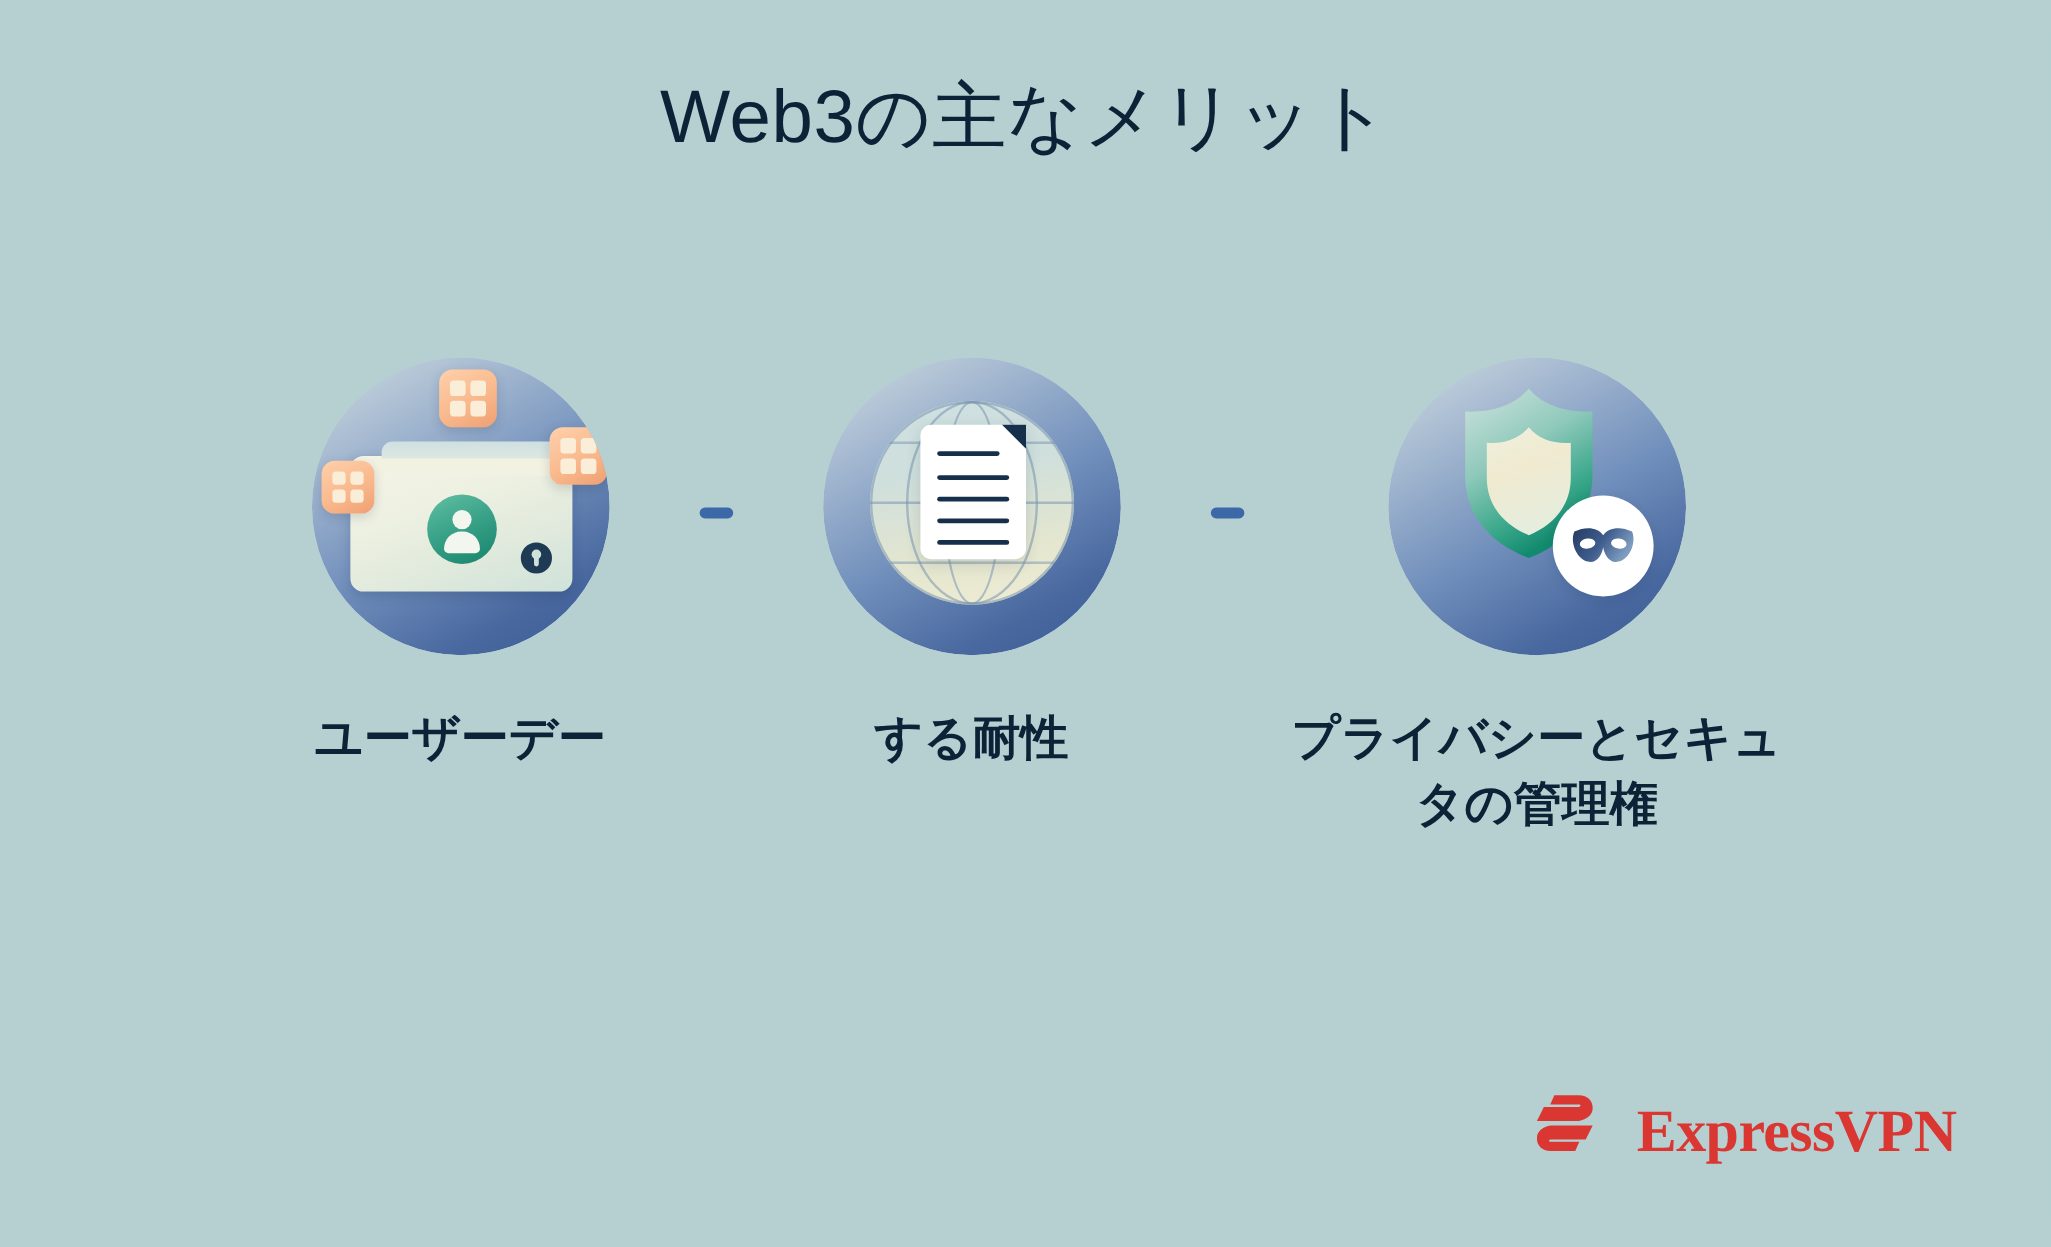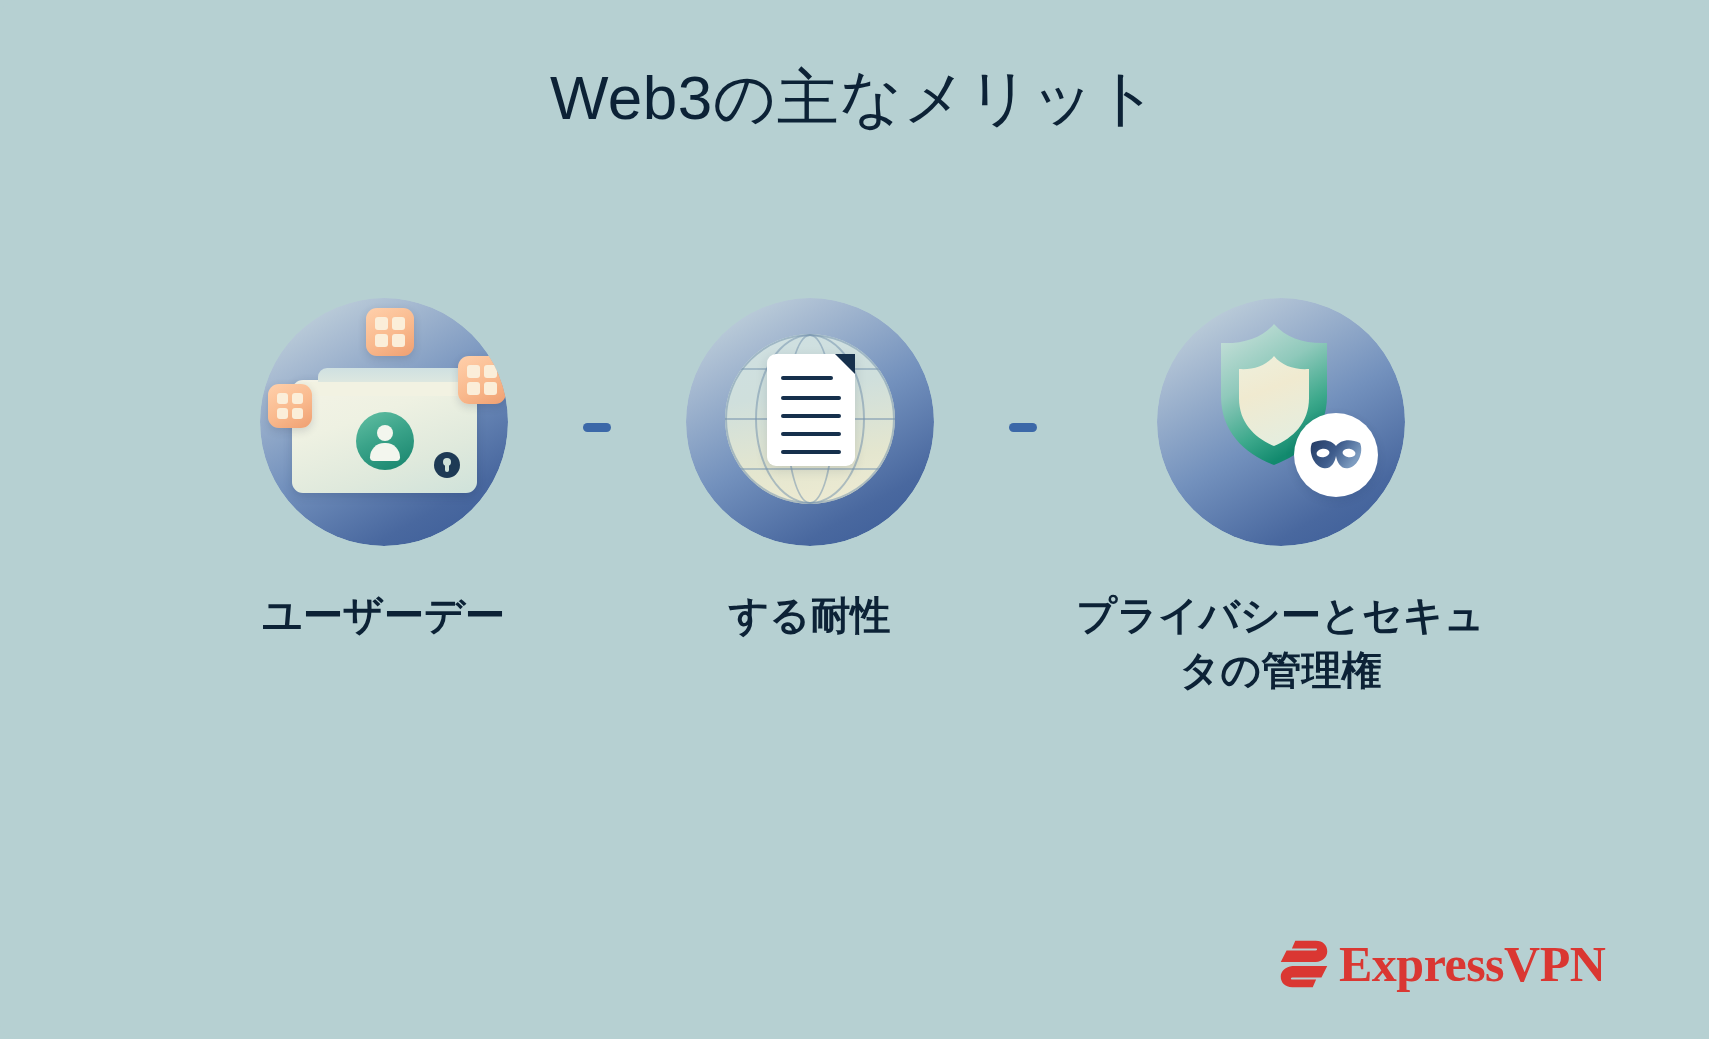--- a/index.html
+++ b/index.html
@@ -293,23 +293,22 @@
     box-shadow: 0 3px 10px rgba(20,40,70,0.12);
   }
 
   
   .logo {
     position: absolute;
     left: 1273px;
     top: 905px;
     display: flex;
     flex-direction: row;
-    align-items: center;
-    gap: 4px;
-    margin-top: 28px;
+    align-items: flex-end;
+    gap: 29px;
   }
   .logo-mark { width: 62px; height: 62px; flex: none; }
   .logo-word {
     font-family: "Liberation Serif", "DejaVu Serif", serif;
     font-size: 50px;
     font-weight: 700;
     color: #da3732;
     letter-spacing: -0.5px;
     line-height: 1;
   }

